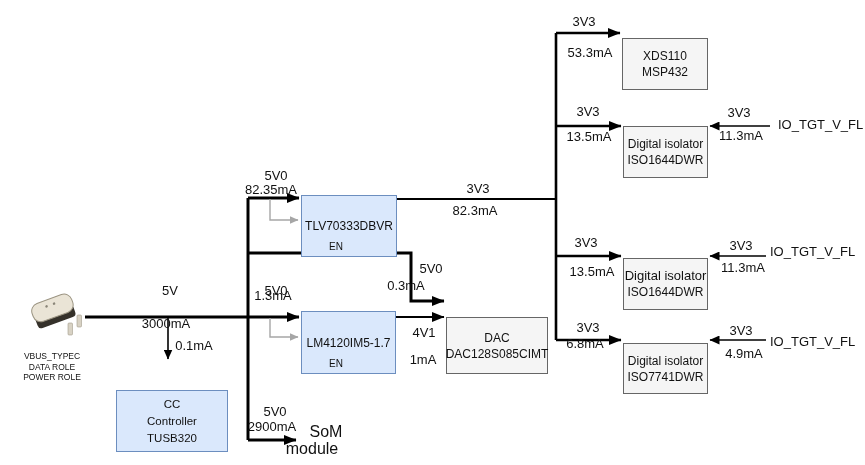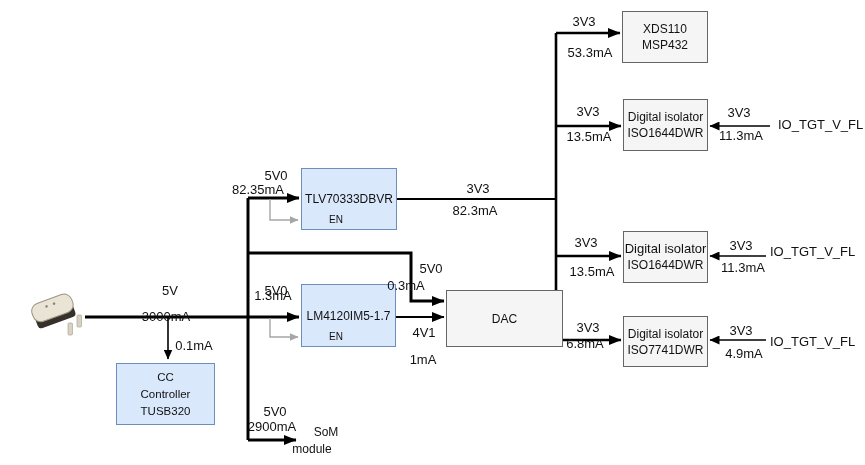--- a/index.html
+++ b/index.html
@@ -14,33 +14,33 @@
   }
   .wires{position:absolute; left:0; top:0; width:865px; height:465px;}
   .wire{fill:none; stroke:var(--wire);}
   .wire-en{fill:none; stroke:var(--en-wire);}
   .w30{stroke-width:3px;} .w26{stroke-width:2.6px;} .w22{stroke-width:2.2px;}
   .w16{stroke-width:1.6px;} .w14{stroke-width:1.4px;} .w13{stroke-width:1.3px;}
   .mkb{fill:var(--wire);} .mkg{fill:var(--en-wire);}
   .box{
     position:absolute; box-sizing:border-box; display:flex; flex-direction:column;
     align-items:center; justify-content:center; text-align:center;
-    font-size:12px; line-height:16px; z-index:2;
+    font-size:12px; line-height:16px; z-index:2;margin-top:27px;
   }
   .box.blue{background:var(--blue-fill); border:1.6px solid var(--blue-border);}
   .box.gray{background:var(--gray-fill); border:1.6px solid var(--gray-border);}
   .box .en{position:absolute; left:7px; bottom:4px; font-size:10px; line-height:10px;padding-left:20px;}
   .box.cc-box{line-height:17px; font-size:11.5px;}
   .iso2-big{font-size:13px;}
   .net{
     position:absolute; transform:translate(-50%,-50%); font-size:13px;
     white-space:nowrap; z-index:3; line-height:12px;
   }
   .net.left-anchor{transform:translate(0,-50%);}
-  .som-txt{position:absolute; transform:translate(-50%,-50%); font-size:12px; white-space:nowrap; z-index:3;}
+  .som-txt{position:absolute; transform:translate(-50%,-50%); font-size:16px; white-space:nowrap; z-index:3;}
   .src-lbl{
     position:absolute; left:8px; top:351px; width:88px; text-align:center;
     font-size:8.5px; line-height:10.5px; z-index:3;
   }
   .usb-icon{position:absolute; left:28px; top:293px; width:60px; height:50px; z-index:2;}
 </style>
 </head>
 <body>
 
 <div class="canvas">
@@ -86,39 +86,45 @@
       </g>
       <g transform="rotate(-20 27 22)">
         <rect x="7" y="17" width="40" height="13" rx="4" fill="#35312a"></rect>
         <rect x="6" y="5" width="42" height="19" rx="8" fill="#eae4d6" stroke="#9b9482" stroke-width="1"></rect>
         <circle cx="22" cy="11" r="1.3" fill="#8a8578"></circle>
         <circle cx="30" cy="11" r="1.3" fill="#8a8578"></circle>
       </g>
     </svg>
   </div>
 
+  <div class="src-lbl">
+    <div>VBUS_TYPEC</div>
+    <div>DATA ROLE</div>
+    <div>POWER ROLE</div>
+  </div>
 
-  <div class="box blue cc-box" style="left:116px;top:363px;width:99px;height:62px">
+  <div class="box blue cc-box" style="left:116px;top:363px;width:112px;height:62px">
     <span>CC</span>
     <span>Controller</span>
     <span>TUSB320</span>
   </div>
 
   <div class="box blue" style="left:301px;top:168px;width:96px;height:62px">
     <span>TLV70333DBVR</span>
     <span class="en">EN</span>
   </div>
 
   <div class="box blue" style="left:301px;top:284px;width:95px;height:63px">
     <span>LM4120IM5-1.7</span>
     <span class="en">EN</span>
   </div>
 
-  <div class="box gray" style="left:446px;top:290px;width:117px;height:57px">
+  <div class="box gray" style="left:446px;top:290px;width:102px;height:57px">
     <span>DAC</span>
+    <span>DAC128S085CIMT</span>
   </div>
 
   <div class="box gray" style="left:622px;top:11px;width:86px;height:52px">
     <span>XDS110</span>
     <span>MSP432</span>
   </div>
 
   <div class="box gray" style="left:623px;top:99px;width:85px;height:52px">
     <span>Digital isolator</span>
     <span>ISO1644DWR</span>
@@ -128,25 +134,25 @@
     <span class="iso2-big">Digital isolator</span>
     <span>ISO1644DWR</span>
   </div>
 
   <div class="box gray" style="left:623px;top:316px;width:85px;height:51px">
     <span>Digital isolator</span>
     <span>ISO7741DWR</span>
   </div>
 
   <div class="net" style="left:170px;top:291px">5V</div>
-  <div class="net" style="left:166px;top:317px">3000mA</div>
+  <div class="net" style="left:166px;top:324px">3000mA</div>
   <div class="net" style="left:194px;top:346px">0.1mA</div>
 
   <div class="net" style="left:276px;top:176px">5V0</div>
-  <div class="net" style="left:258px;top:190px">82.35mA</div>
+  <div class="net" style="left:271px;top:190px">82.35mA</div>
   <div class="net" style="left:478px;top:189px">3V3</div>
   <div class="net" style="left:475px;top:211px">82.3mA</div>
 
   <div class="net" style="left:276px;top:291px">5V0</div>
   <div class="net" style="left:273px;top:296px">1.3mA</div>
   <div class="net" style="left:424px;top:333px">4V1</div>
   <div class="net" style="left:423px;top:360px">1mA</div>
 
   <div class="net" style="left:431px;top:269px">5V0</div>
   <div class="net" style="left:406px;top:286px">0.3mA</div>

